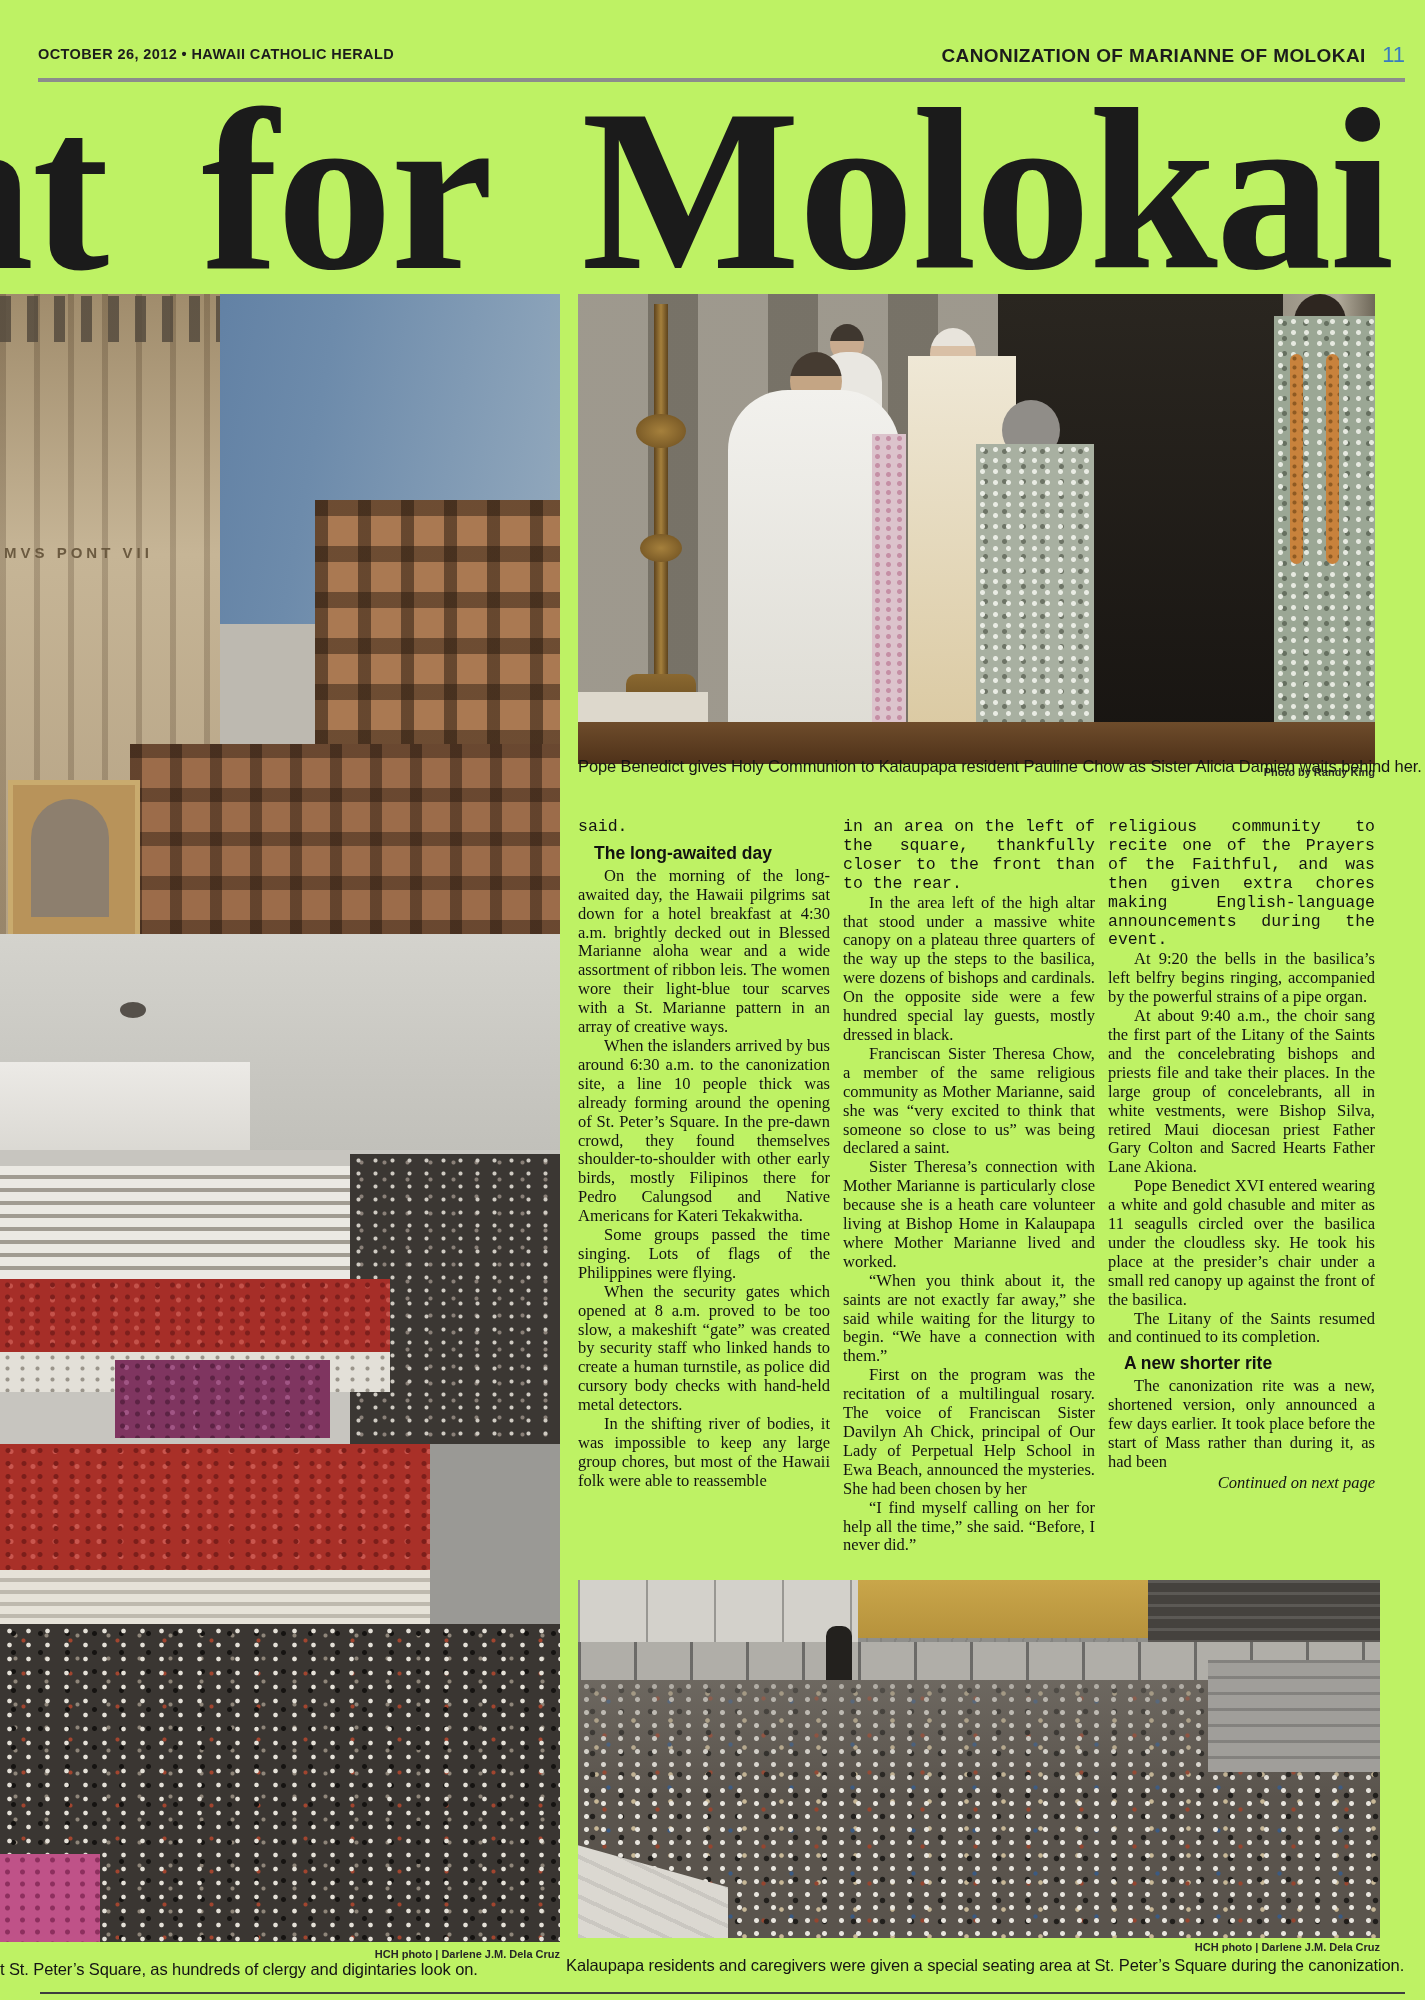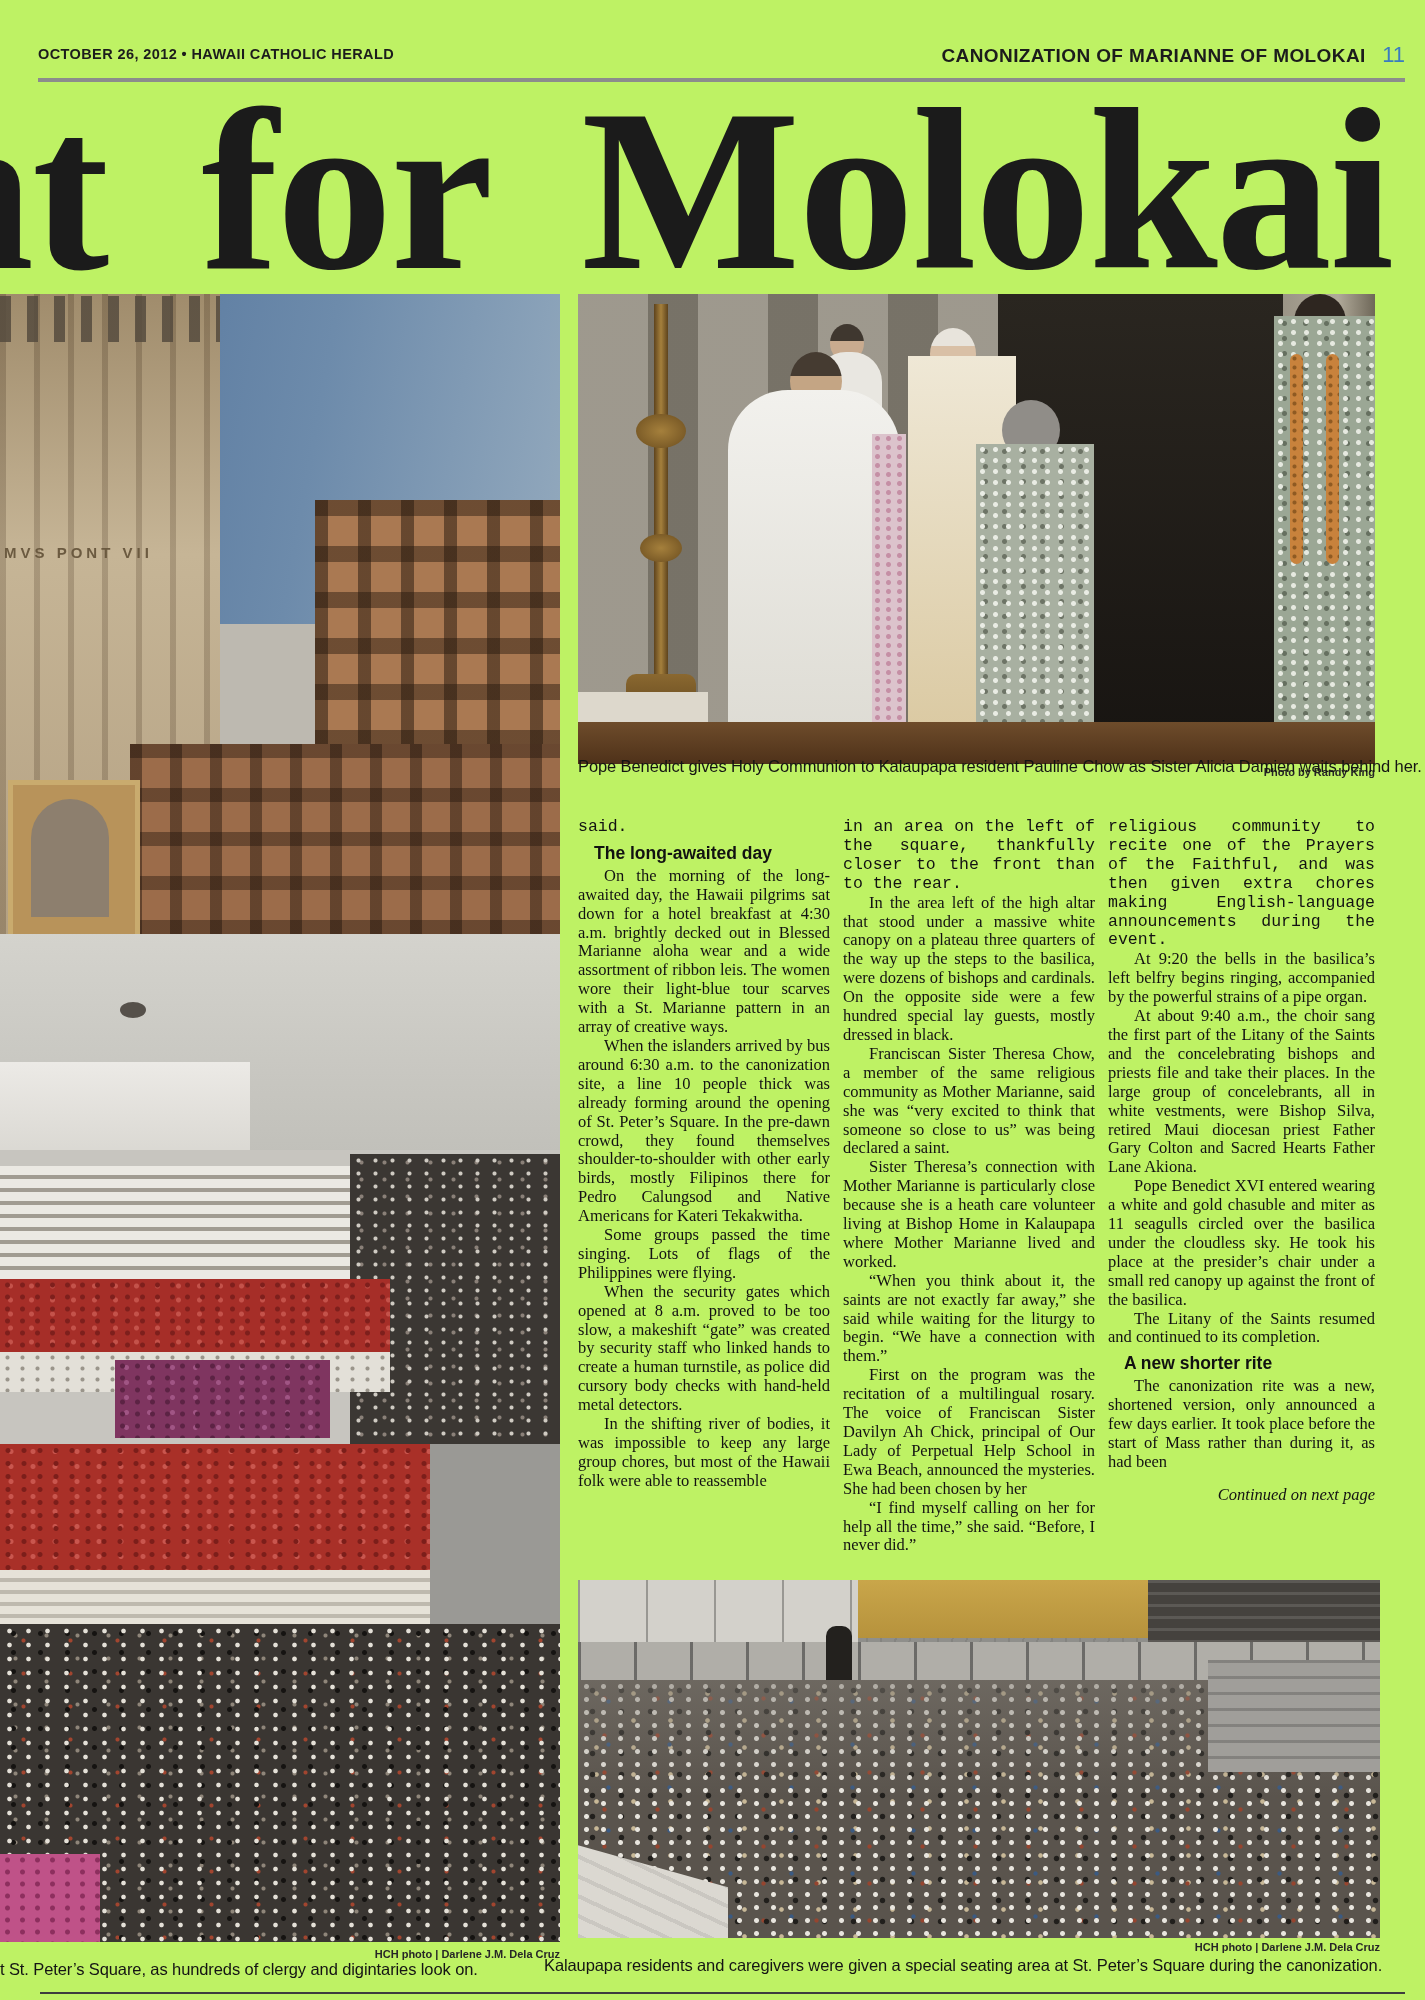--- a/index.html
+++ b/index.html
@@ -25,21 +25,21 @@
   
   .col{top:818px;height:732px;font-family:"Liberation Serif",serif;font-size:16.5px;
        line-height:18.9px;text-align:justify;color:#121212;overflow:hidden;position:absolute;}
   .col1{left:578px;width:252px;}
   .col2{left:843px;width:252px;}
   .col3{left:1108px;width:267px;}
   .para{margin:0;text-indent:26px;}
   .noindent{text-indent:0;font-family:Liberation Mono, monospace;}
   .subhead{font-family:"Liberation Sans",sans-serif;font-weight:700;font-size:17.5px;
            margin:7px 16px 4px;text-align:left;color:#111;}
-  .continued{font-style:italic;text-align:right;margin:14px 0 0;}
+  .continued{font-style:italic;text-align:right;margin:2px 0 0;}
 
   
   .photo{position:absolute;overflow:hidden;}
   .photo div{position:absolute;}
 
   
   .lp{left:0;top:294px;width:560px;height:1648px;background:#bdb9b0;}
   .lp-sky{left:0;top:0;width:560px;height:330px;background:linear-gradient(100deg,#4f7099 0%,#6d8bab 55%,#93a9bd 100%);}
   .lp-facade{left:0;top:0;width:220px;height:650px;
      background:linear-gradient(180deg,#a08c6c,#c6b596 40%,#b3a082),
@@ -264,16 +264,16 @@
     <div class="bp-guard"></div>
     <div class="bp-crowd"></div>
     <div class="bp-tarp"></div>
     <div class="bp-ramp"></div>
   </div>
 
   <div class="abs credit" style="left:300px;top:1948px;width:260px;text-align:right;">HCH photo | Darlene J.M. Dela Cruz</div>
   <div class="abs caption" style="left:0;top:1960px;">t St. Peter’s Square, as hundreds of clergy and digintaries look on.</div>
 
   <div class="abs credit" style="left:578px;top:1941px;width:802px;text-align:right;">HCH photo | Darlene J.M. Dela Cruz</div>
-  <div class="abs caption" style="left:544px;top:1956px;">Kalaupapa residents and caregivers were given a special seating area at St. Peter’s Square during the canonization.</div>
+  <div class="abs caption" style="left:566px;top:1956px;">Kalaupapa residents and caregivers were given a special seating area at St. Peter’s Square during the canonization.</div>
 
   <div class="abs bottom-rule"></div>
 </div>
 
 </body></html>

